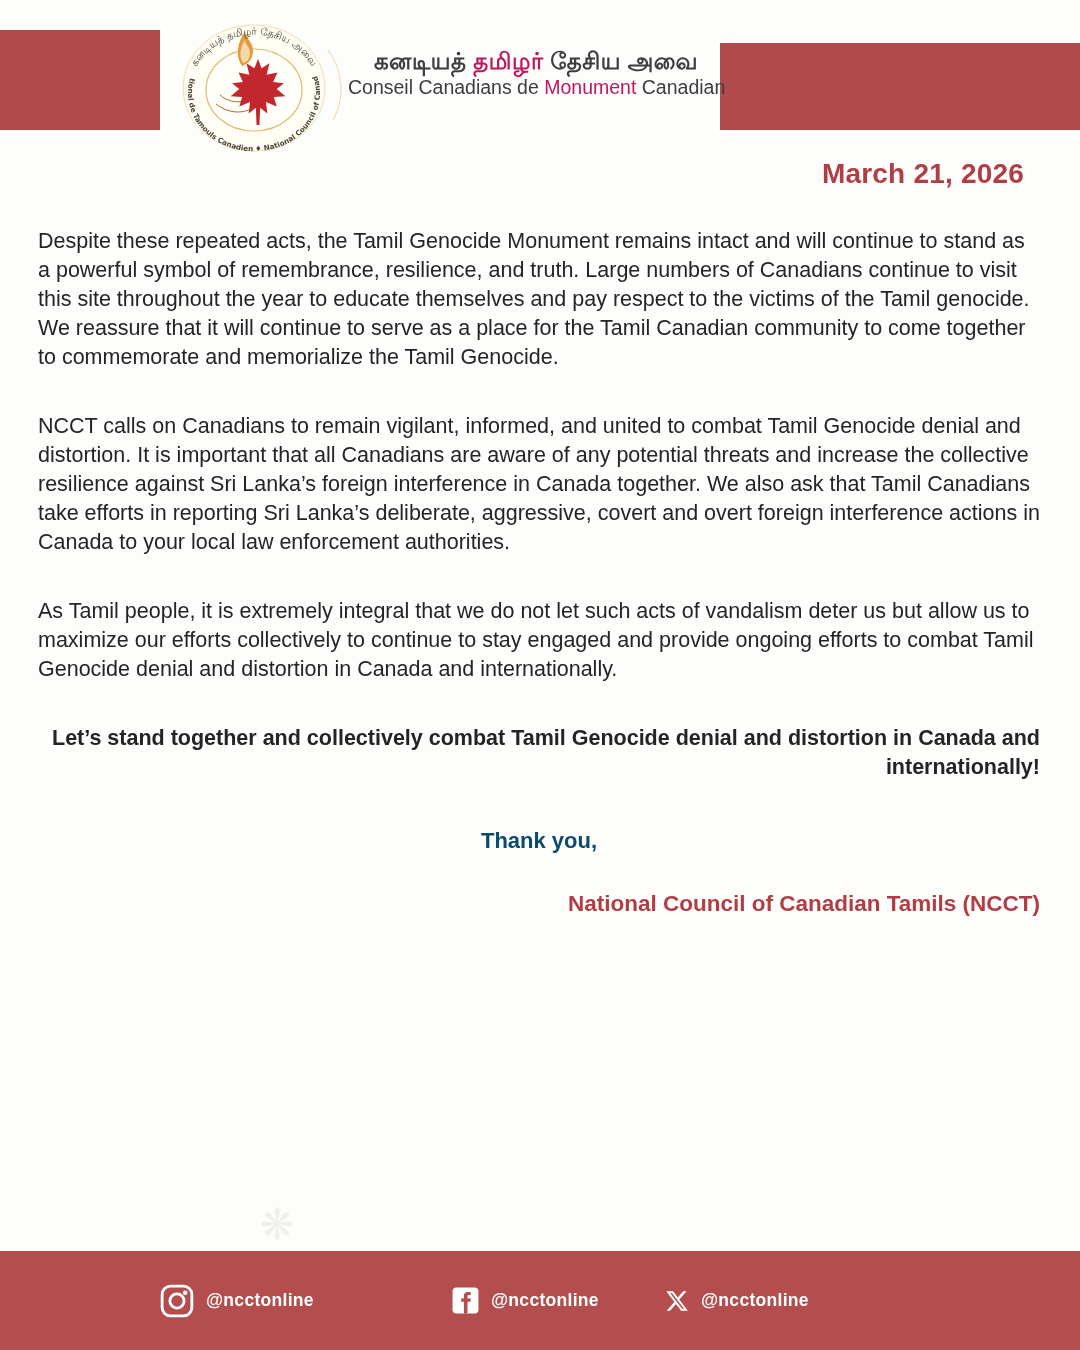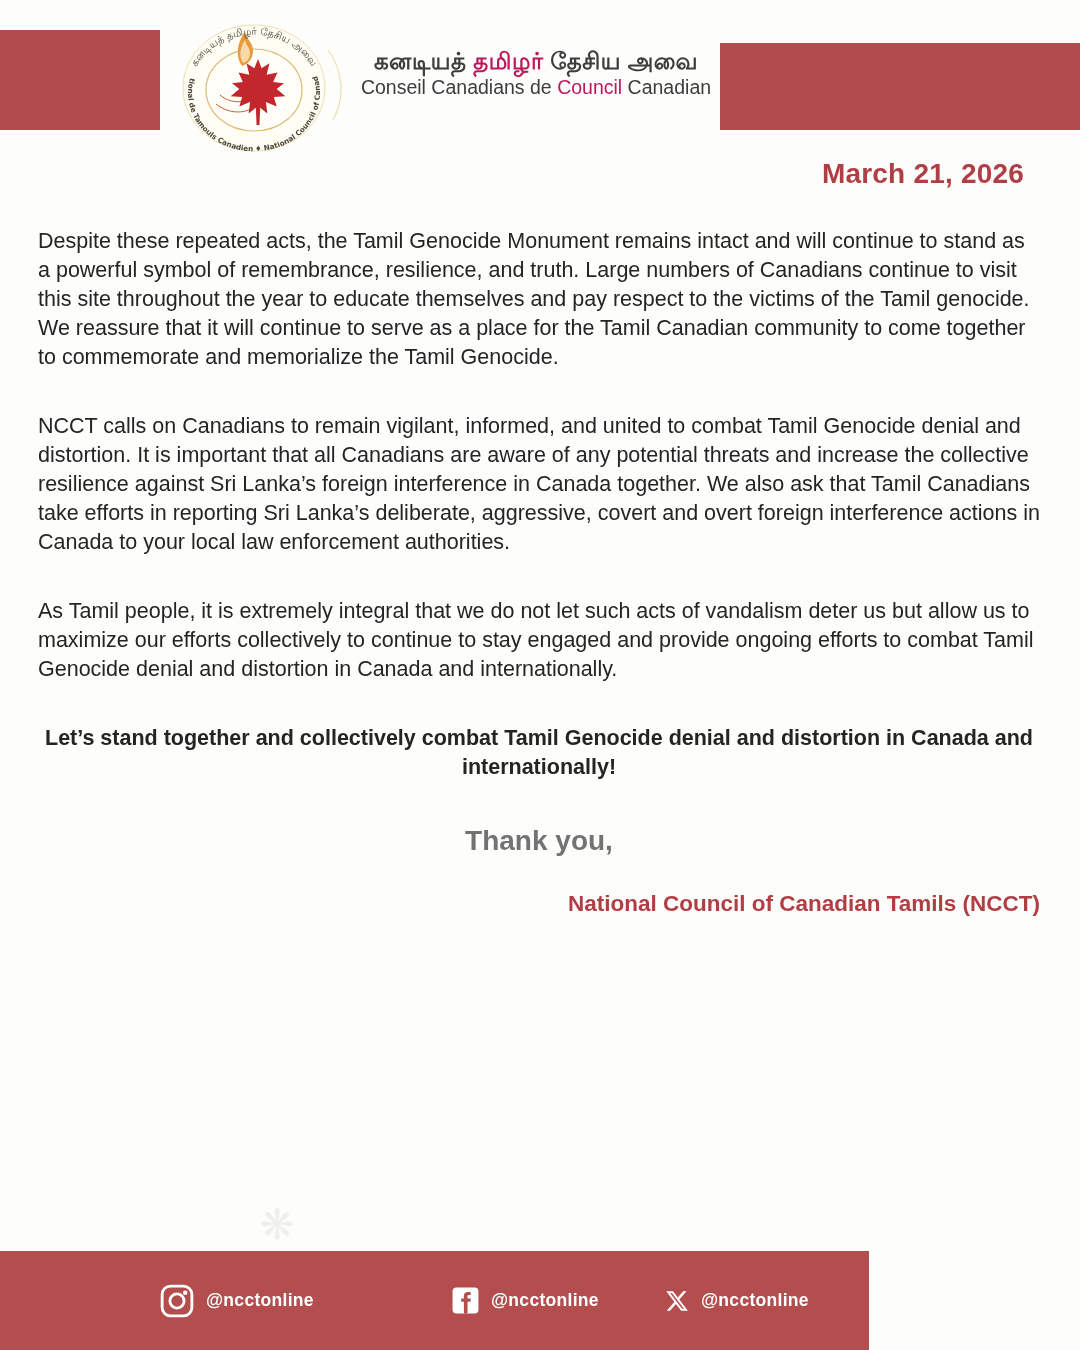--- a/index.html
+++ b/index.html
@@ -31,34 +31,34 @@
     position:absolute; top:158px; right:56px;
     font-size:28px; font-weight:bold; color:#b23e45; letter-spacing:.2px;
   }
 
   
   .letter-body {
     position:absolute; left:38px; top:227px; width:1006px;
     font-size:21.5px; line-height:29px; color:#242424;
   }
   .letter-body p { margin:0 4px 40px 0; }
-  .emphasis { font-weight:bold; text-align:center; margin-bottom:44px !important; }
-  .thanks    { text-align:center; color:#737373; font-weight:bold; font-size:28px; margin-bottom:34px !important; }
+  .emphasis { font-weight:bold; text-align:right; margin-bottom:44px !important; }
+  .thanks    { text-align:center; color:#0c4a6e; font-weight:bold; font-size:22px; margin-bottom:34px !important; }
   .signature { text-align:right; color:#b23e45; font-weight:bold; font-size:22.5px; }
 
   
   .watermark {
     position:absolute; left:252px; top:1200px; width:50px; height:50px;
     color:rgba(120,120,120,0.10); font-size:42px; line-height:50px; text-align:center;
     user-select:none;
   }
 
   
   .footer {
-    position:absolute; left:0; bottom:0; width:869px; height:99px;
+    position:absolute; left:0; bottom:0; width:1080px; height:99px;
     background:#b34d4e;
   }
   .social { position:absolute; top:0; height:99px; display:flex; align-items:center; gap:12px; }
   .social-ig { left:160px; }
   .social-fb { left:452px; }
   .social-x  { left:665px; }
   .handle { color:#ffffff; font-weight:bold; font-size:17.5px; letter-spacing:.3px; }
   .icon-wrap { display:flex; align-items:center; }
 </style>
 </head>
@@ -99,21 +99,21 @@
         <textPath href="#arcTop" startOffset="50%" text-anchor="middle">கனடியத் தமிழர் தேசிய அவை</textPath>
       </text>
       <text font-size="7.2" font-weight="bold" fill="#4a4636" font-family="'DejaVu Sans',sans-serif">
         <textPath href="#arcBottom" startOffset="50%" text-anchor="middle">Conseil National de Tamouls Canadien ♦ National Council of Canadian Tamils</textPath>
       </text>
     </svg>
   </div>
 
   <div class="org-block">
     <div class="org-tamil"><span>கனடியத் </span><span class="red-word">தமிழர்</span><span> தேசிய அவை</span></div>
-    <div class="org-french"><span>Conseil Canadians de </span><span class="red-word">Council</span><span> Canadian</span></div>
+    <div class="org-french"><span>Conseil Canadians de </span><span class="red-word">Monument</span><span> Canadian</span></div>
   </div>
 
   <div class="date-line">March 21, 2026</div>
 
   <div class="letter-body">
     <p>Despite these repeated acts, the Tamil Genocide Monument remains intact and will continue to stand as a powerful symbol of remembrance, resilience, and truth. Large numbers of Canadians continue to visit this site throughout the year to educate themselves and pay respect to the victims of the Tamil genocide. We reassure that it will continue to serve as a place for the Tamil Canadian community to come together to commemorate and memorialize the Tamil Genocide.</p>
     <p>NCCT calls on Canadians to remain vigilant, informed, and united to combat Tamil Genocide denial and distortion. It is important that all Canadians are aware of any potential threats and increase the collective resilience against Sri Lanka’s foreign interference in Canada together. We also ask that Tamil Canadians take efforts in reporting Sri Lanka’s deliberate, aggressive, covert and overt foreign interference actions in Canada to your local law enforcement authorities.</p>
     <p>As Tamil people, it is extremely integral that we do not let such acts of vandalism deter us but allow us to maximize our efforts collectively to continue to stay engaged and provide ongoing efforts to combat Tamil Genocide denial and distortion in Canada and internationally.</p>
     <p class="emphasis">Let’s stand together and collectively combat Tamil Genocide denial and distortion in Canada and internationally!</p>
     <p class="thanks">Thank you,</p>

